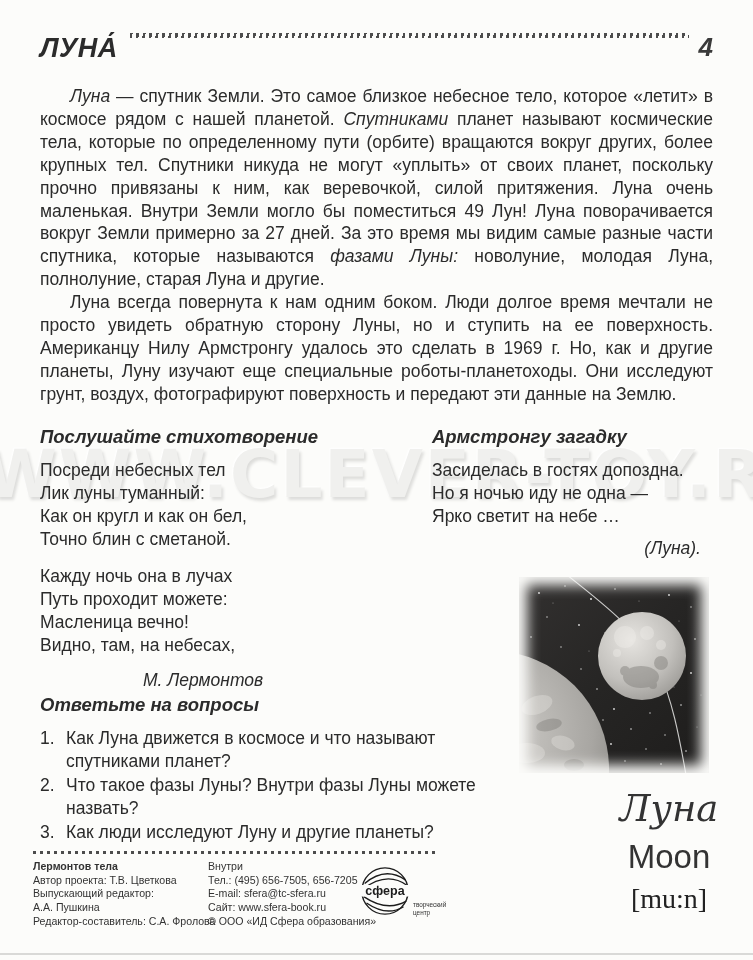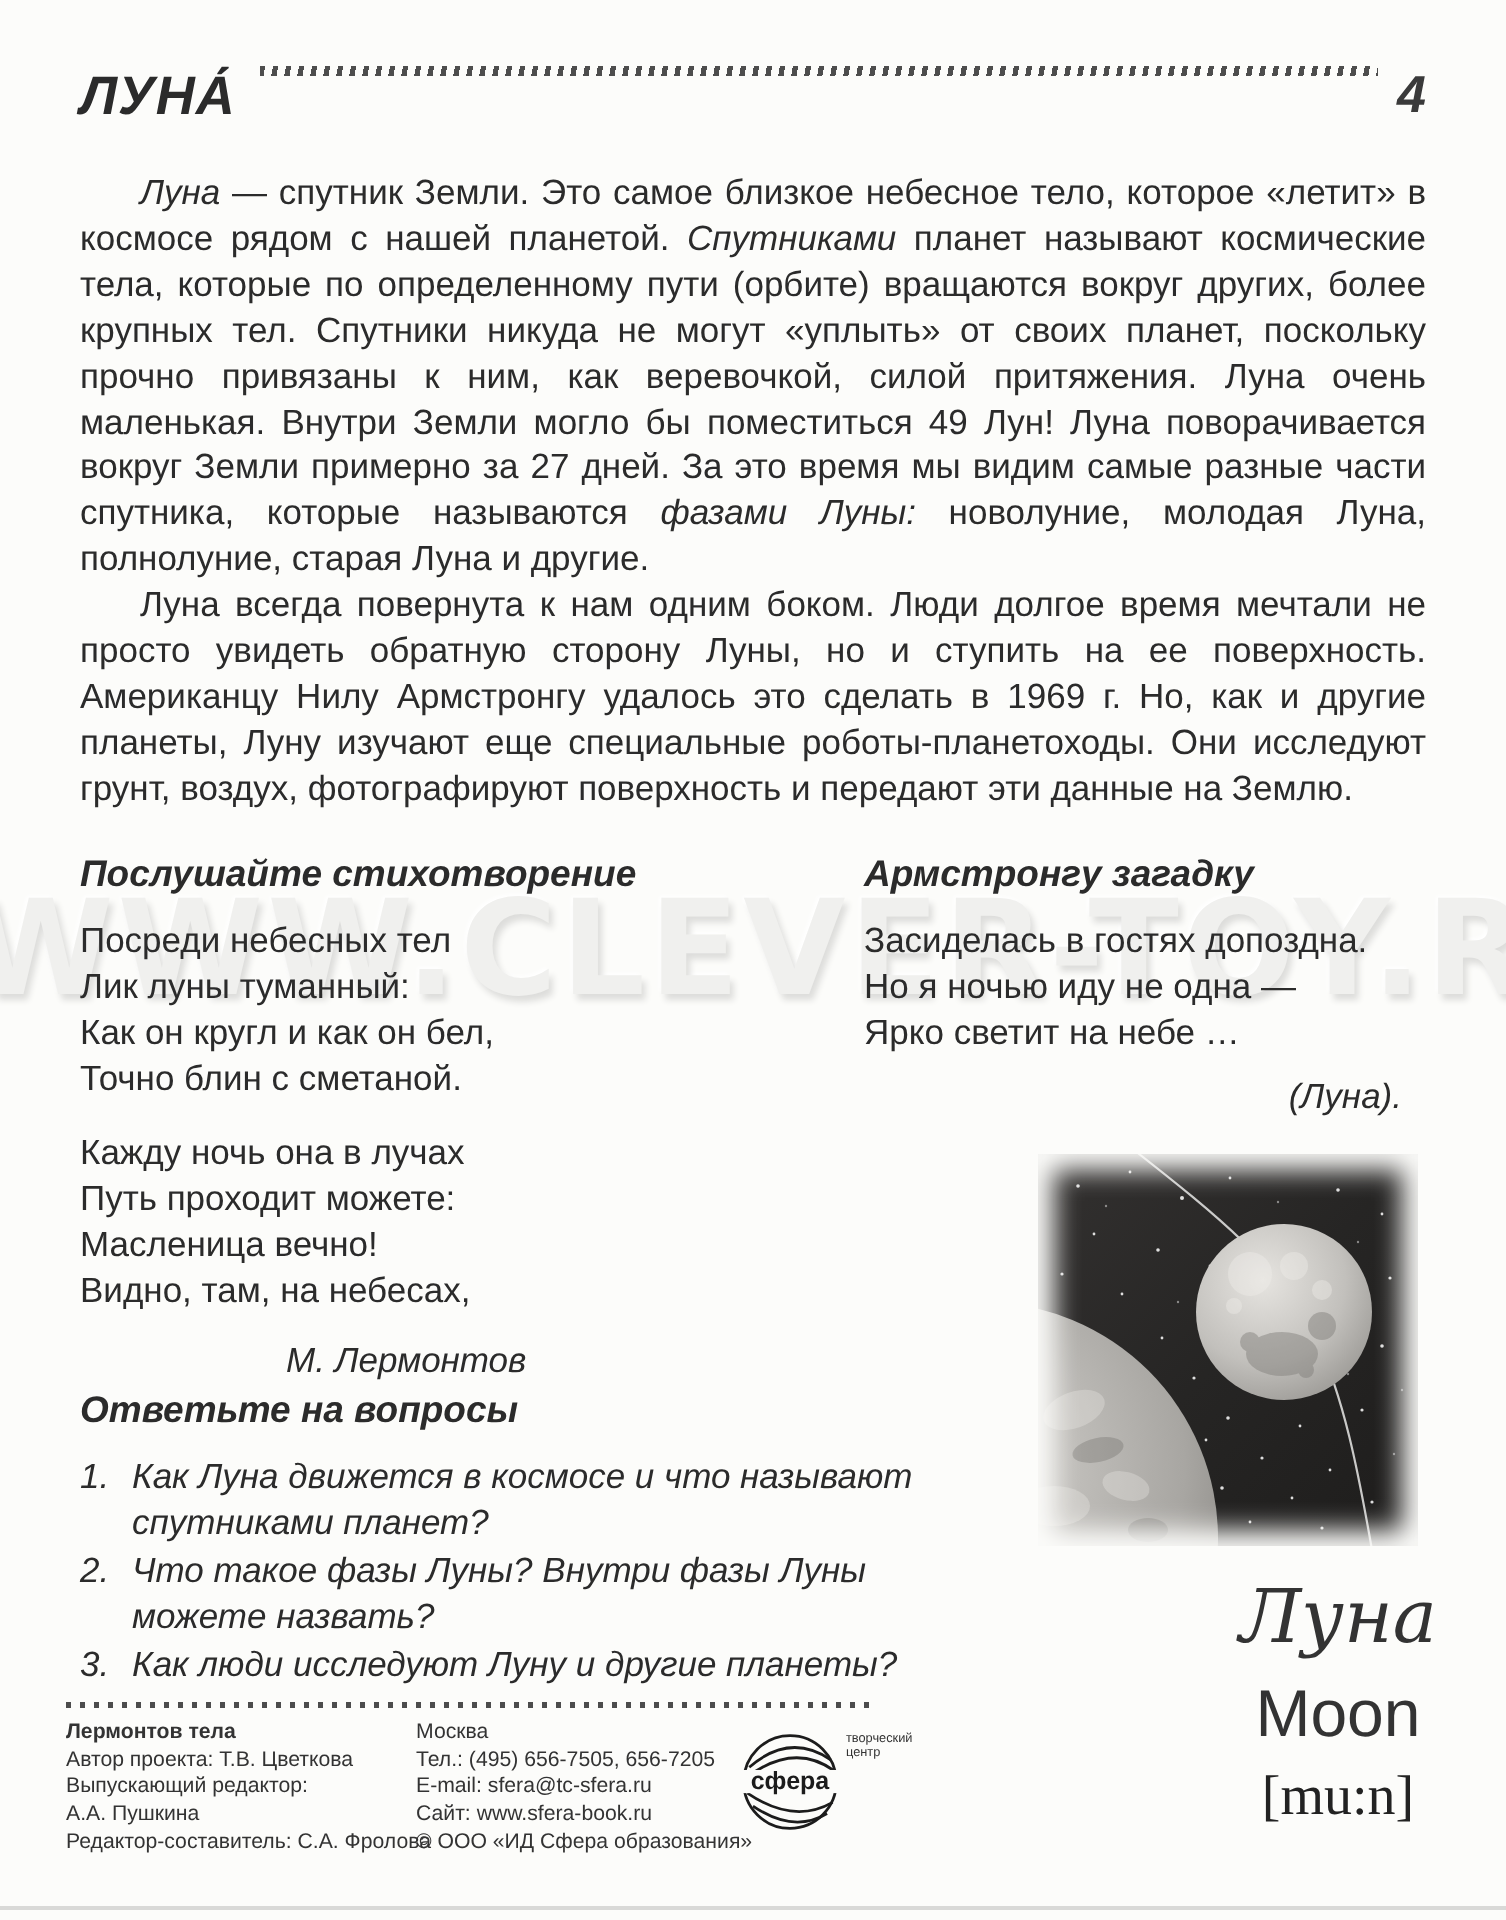--- a/index.html
+++ b/index.html
@@ -30,42 +30,42 @@
   .cols{position:absolute;top:426px;left:40px;width:673px;display:flex;}
   .col-left{width:392px;}
   .col-right{width:281px;}
   .sect{font-size:18.5px;font-weight:bold;font-style:italic;margin:0 0 11px 0;}
   .stanza div,.riddle-lines div{font-size:17.5px;line-height:23px;}
   .stanza-2{margin-top:14px;}
   .attribution{font-style:italic;font-size:17.5px;margin-top:13px;padding-left:103px;}
   .answer{font-style:italic;font-size:17.5px;margin-top:10px;text-align:right;padding-right:12px;}
   
   .questions{position:absolute;top:694px;left:40px;width:437px;}
-  .questions ol{list-style:none;margin:9px 0 0 0;padding:0;counter-reset:q;font-style:italic;}
+  .questions ol{list-style:none;margin:9px 0 0 0;padding:0;counter-reset:q;}
   .questions li{counter-increment:q;font-size:17.5px;line-height:23.4px;
     padding-left:26px;position:relative;}
   .questions li::before{content:counter(q) ".";position:absolute;left:0;}
   
   .moon-figure{position:absolute;left:519px;top:577px;width:190px;height:196px;margin:0;}
   .moon-figure svg{display:block;width:100%;height:100%;}
   .vignette{position:absolute;inset:0;box-shadow:inset 0 0 13px 8px #fcfcfa;pointer-events:none;}
   
   .vocab{position:absolute;left:583px;top:786px;width:172px;text-align:center;}
   .vocab-ru{font-family:"DejaVu Serif",serif;font-style:italic;font-size:37px;line-height:46px;color:#333;}
   .vocab-en{font-size:33px;line-height:40px;margin-top:5px;color:#333;}
   .vocab-tr{font-family:"Liberation Serif",serif;font-size:28px;line-height:34px;margin-top:5px;color:#222;}
   
   .pfooter{position:absolute;left:33px;top:851px;width:404px;}
   .f-dots{height:3px;background:repeating-linear-gradient(90deg,#4c4c4c 0 2.6px,transparent 2.6px 7px);}
   .f-cols{display:flex;margin-top:6px;align-items:flex-start;}
   .f-col1{width:173px;}
   .f-col2{width:150px;margin-left:2px;}
   .f-col1 div,.f-col2 div{font-size:10.6px;line-height:13.7px;white-space:nowrap;color:#333;}
   .f-bold{font-weight:bold;}
-  .f-logo{margin-left:12px;display:flex;align-items:flex-start;margin-top:6px;}
+  .f-logo{margin-left:2px;display:flex;align-items:flex-end;margin-top:6px;}
   .f-caption{font-size:6.4px;line-height:7.4px;margin-left:3px;color:#333;}
   .scan-edge{position:absolute;left:0;right:0;bottom:5px;height:2px;background:#d9d9d7;z-index:2;}
 </style>
 </head>
 <body>
 
 <div class="page">
 
   <div class="watermark">WWW.CLEVER-TOY.RU</div>
 
@@ -221,21 +221,21 @@
       <div class="f-col1">
         <div class="f-bold">Лермонтов тела</div>
         <div>
             <div>Автор проекта: Т.В. Цветкова</div>
             <div>Выпускающий редактор:</div>
             <div>А.А. Пушкина</div>
             <div>Редактор-составитель: С.А. Фролова</div>
           </div>
       </div>
       <div class="f-col2">
-          <div>Москва</div>
+          <div>Внутри</div>
           <div>Тел.: (495) 656-7505, 656-7205</div>
           <div>E-mail: sfera@tc-sfera.ru</div>
           <div>Сайт: www.sfera-book.ru</div>
           <div>© ООО «ИД Сфера образования»</div>
         </div>
       <div class="f-logo">
         <svg viewBox="0 0 54 54" width="50" height="50" aria-hidden="true">
           <g stroke="#1c1c1c" fill="none" stroke-width="1.5">
             <circle cx="27" cy="27" r="25"></circle>
             <path d="M5,19 Q27,0 49,15"></path>

